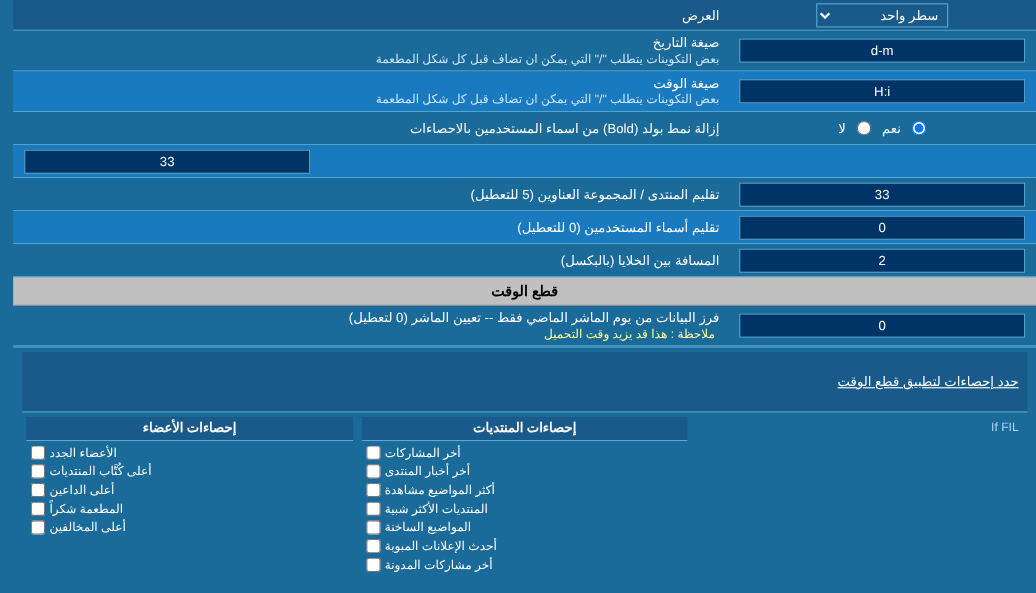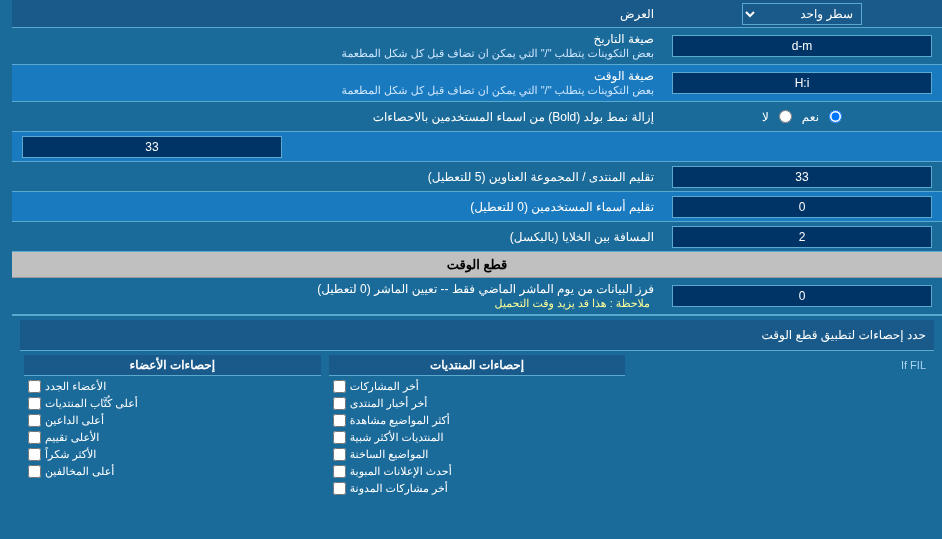--- a/index.html
+++ b/index.html
@@ -127,23 +127,24 @@
     .checkboxes-area {
       background: #1a6a9a;
       padding: 4px 8px;
       border-top: 1px solid #5aaad0;
     }
 
     .checkboxes-header {
       background: #1a5a8a;
       color: #fff;
       font-size: 12px;
-      padding: 8px 8px;
+      padding: 20px 8px;
       text-align: right;
       border-bottom: 1px solid #5aaad0;
+      text-decoration: underline;
     }
 
     .checkboxes-grid {
       display: flex;
       flex-direction: row-reverse;
       padding: 4px 0;
     }
 
     .checkbox-col {
       flex: 1;
@@ -173,20 +174,21 @@
 
     .col-header {
       font-size: 12px;
       font-weight: bold;
       color: #fff;
       text-align: center;
       padding: 3px 4px;
       background: #1a5a8a;
       margin-bottom: 2px;
       border-bottom: 1px solid #5aaad0;
+      font-family: Liberation Serif, serif;
     }
 
     .note-text {
       font-size: 11px;
       color: #ffff99;
       text-align: right;
       padding: 1px 4px;
     }
   </style>
 </head>
@@ -291,25 +293,21 @@
         <div class="checkbox-item">
           <input type="checkbox" style="">
           <label>أعلى كُتَّاب المنتديات</label>
         </div>
         <div class="checkbox-item">
           <input type="checkbox" style="">
           <label>أعلى الداعين</label>
         </div>
         <div class="checkbox-item">
           <input type="checkbox" style="">
-          <label>الأعلى تقييم</label>
-        </div>
-        <div class="checkbox-item">
-          <input type="checkbox" style="">
-          <label>الأكثر شكراً</label>
+          <label>المطعمة شكراً</label>
         </div>
         <div class="checkbox-item">
           <input type="checkbox" style="">
           <label>أعلى المخالفين</label>
         </div>
       </div>
 
       <div class="checkbox-col">
         <div class="col-header">إحصاءات المنتديات</div>
         <div class="checkbox-item">

